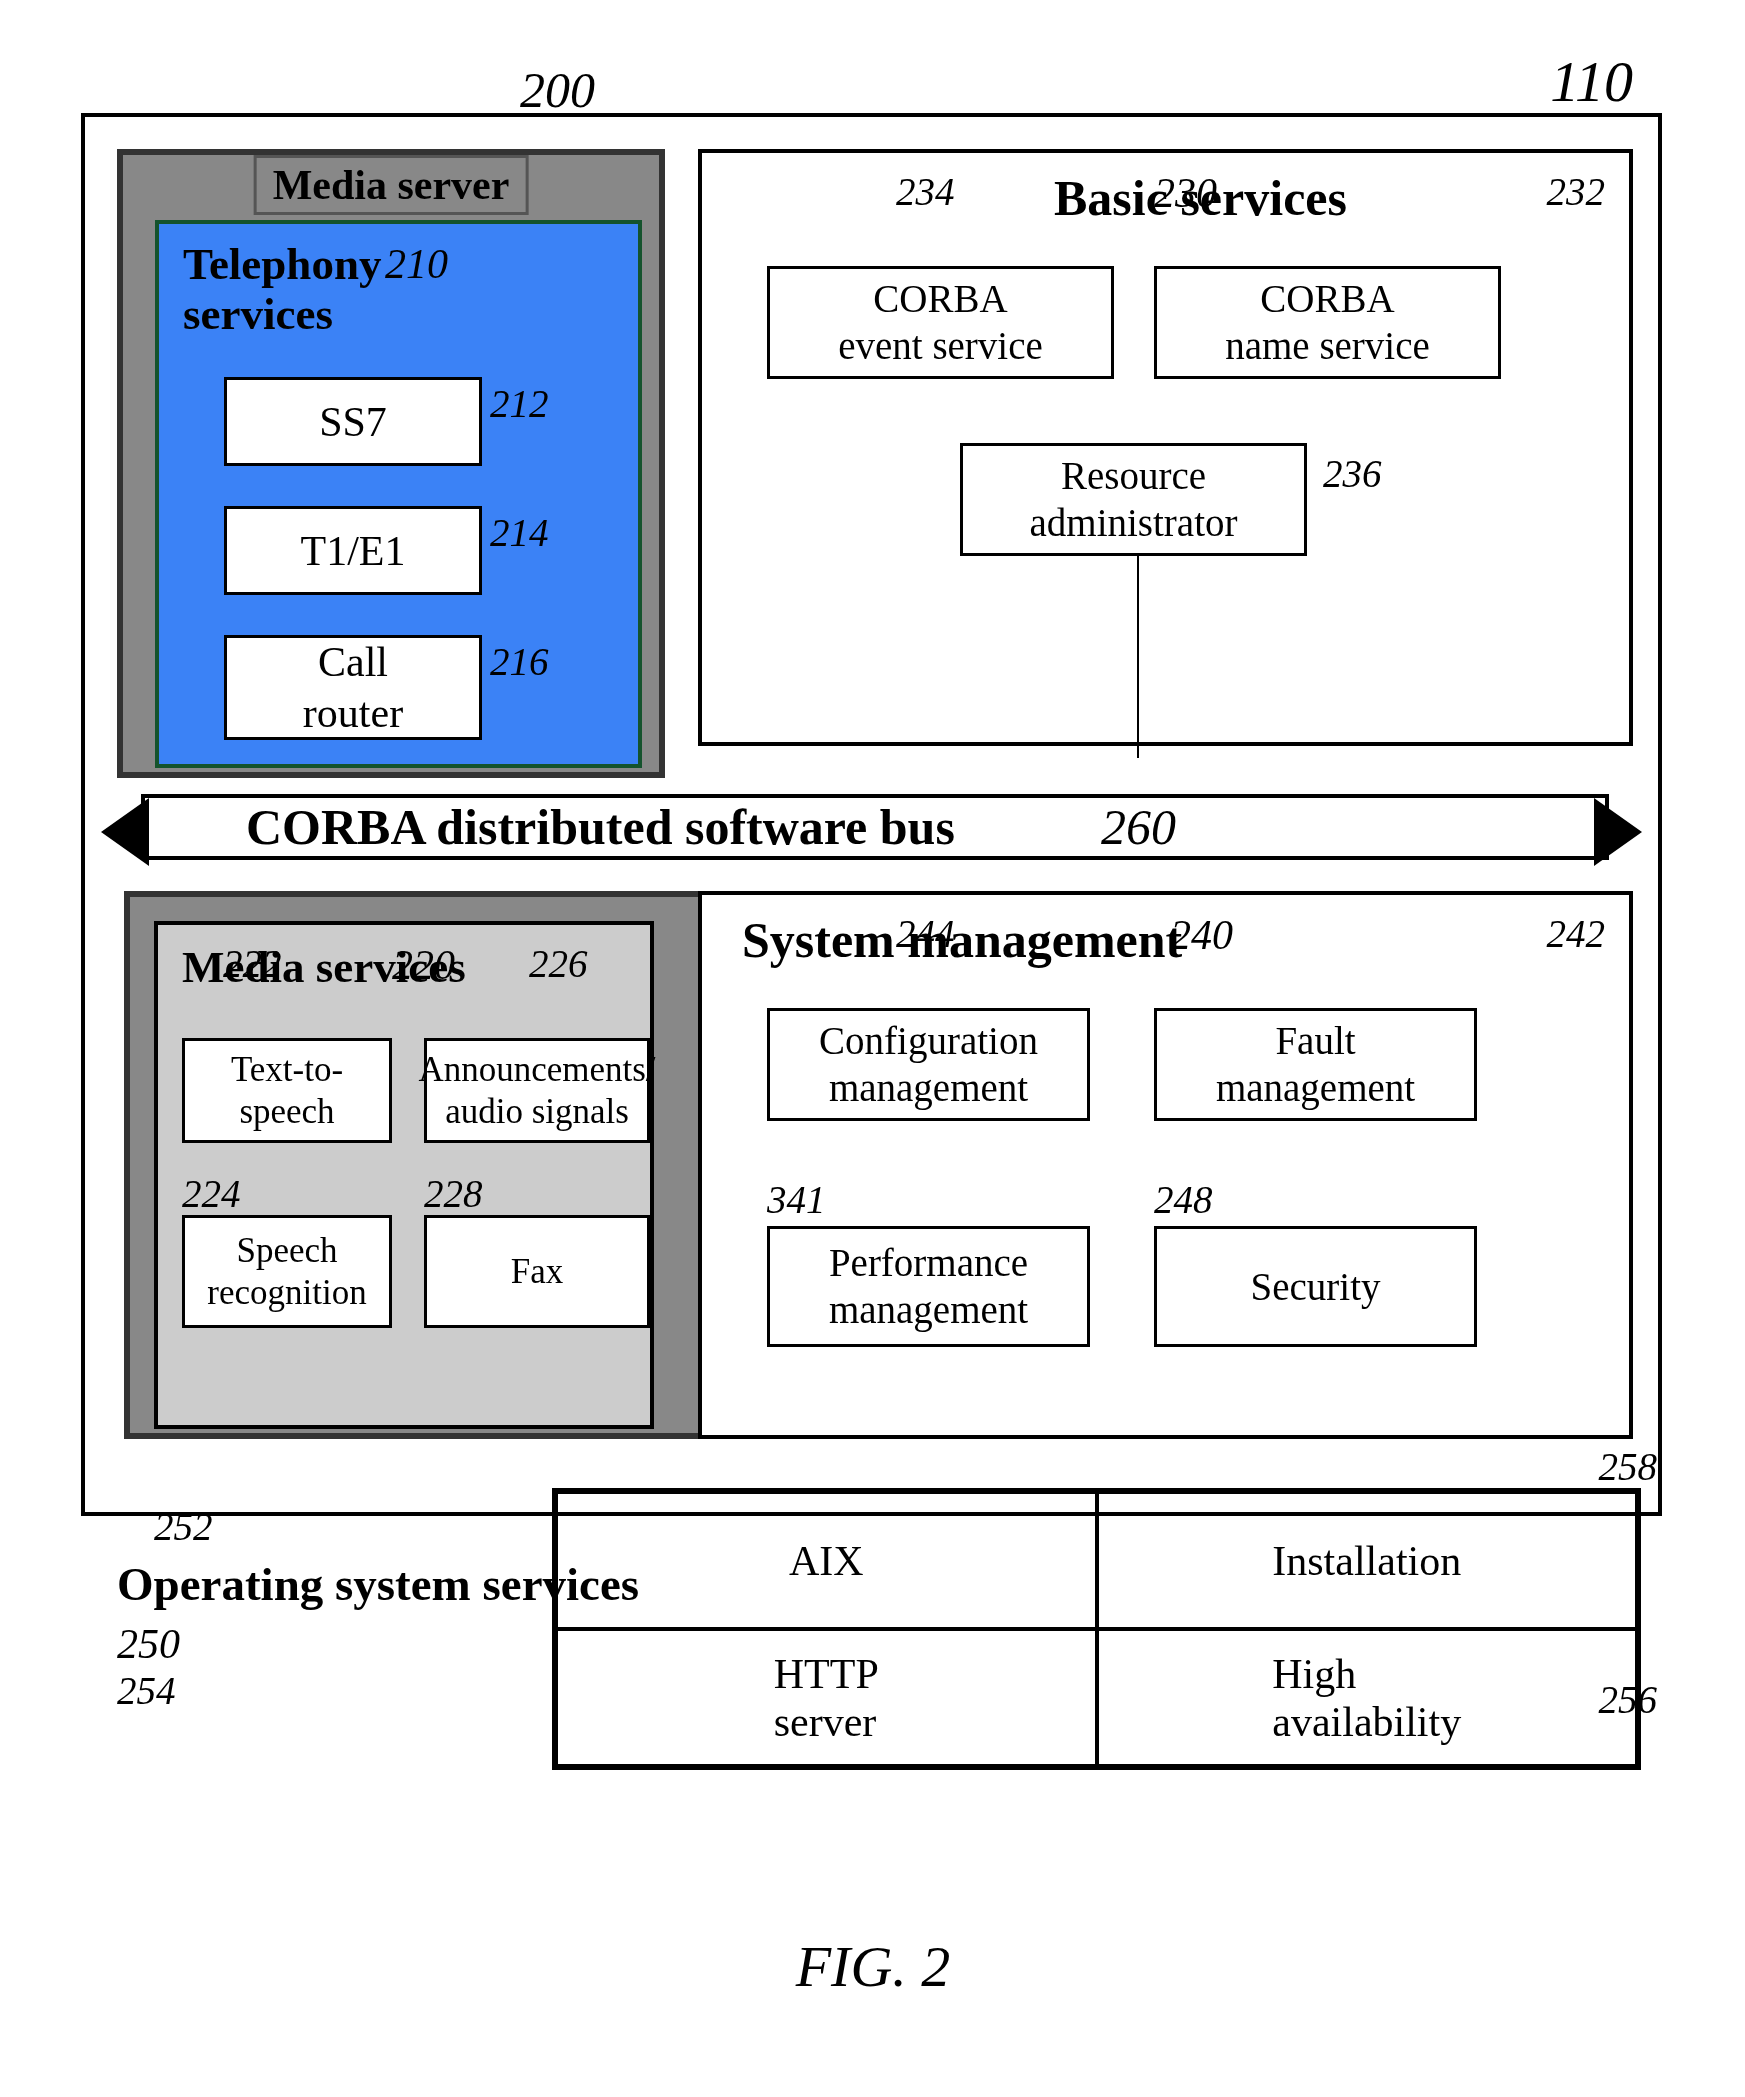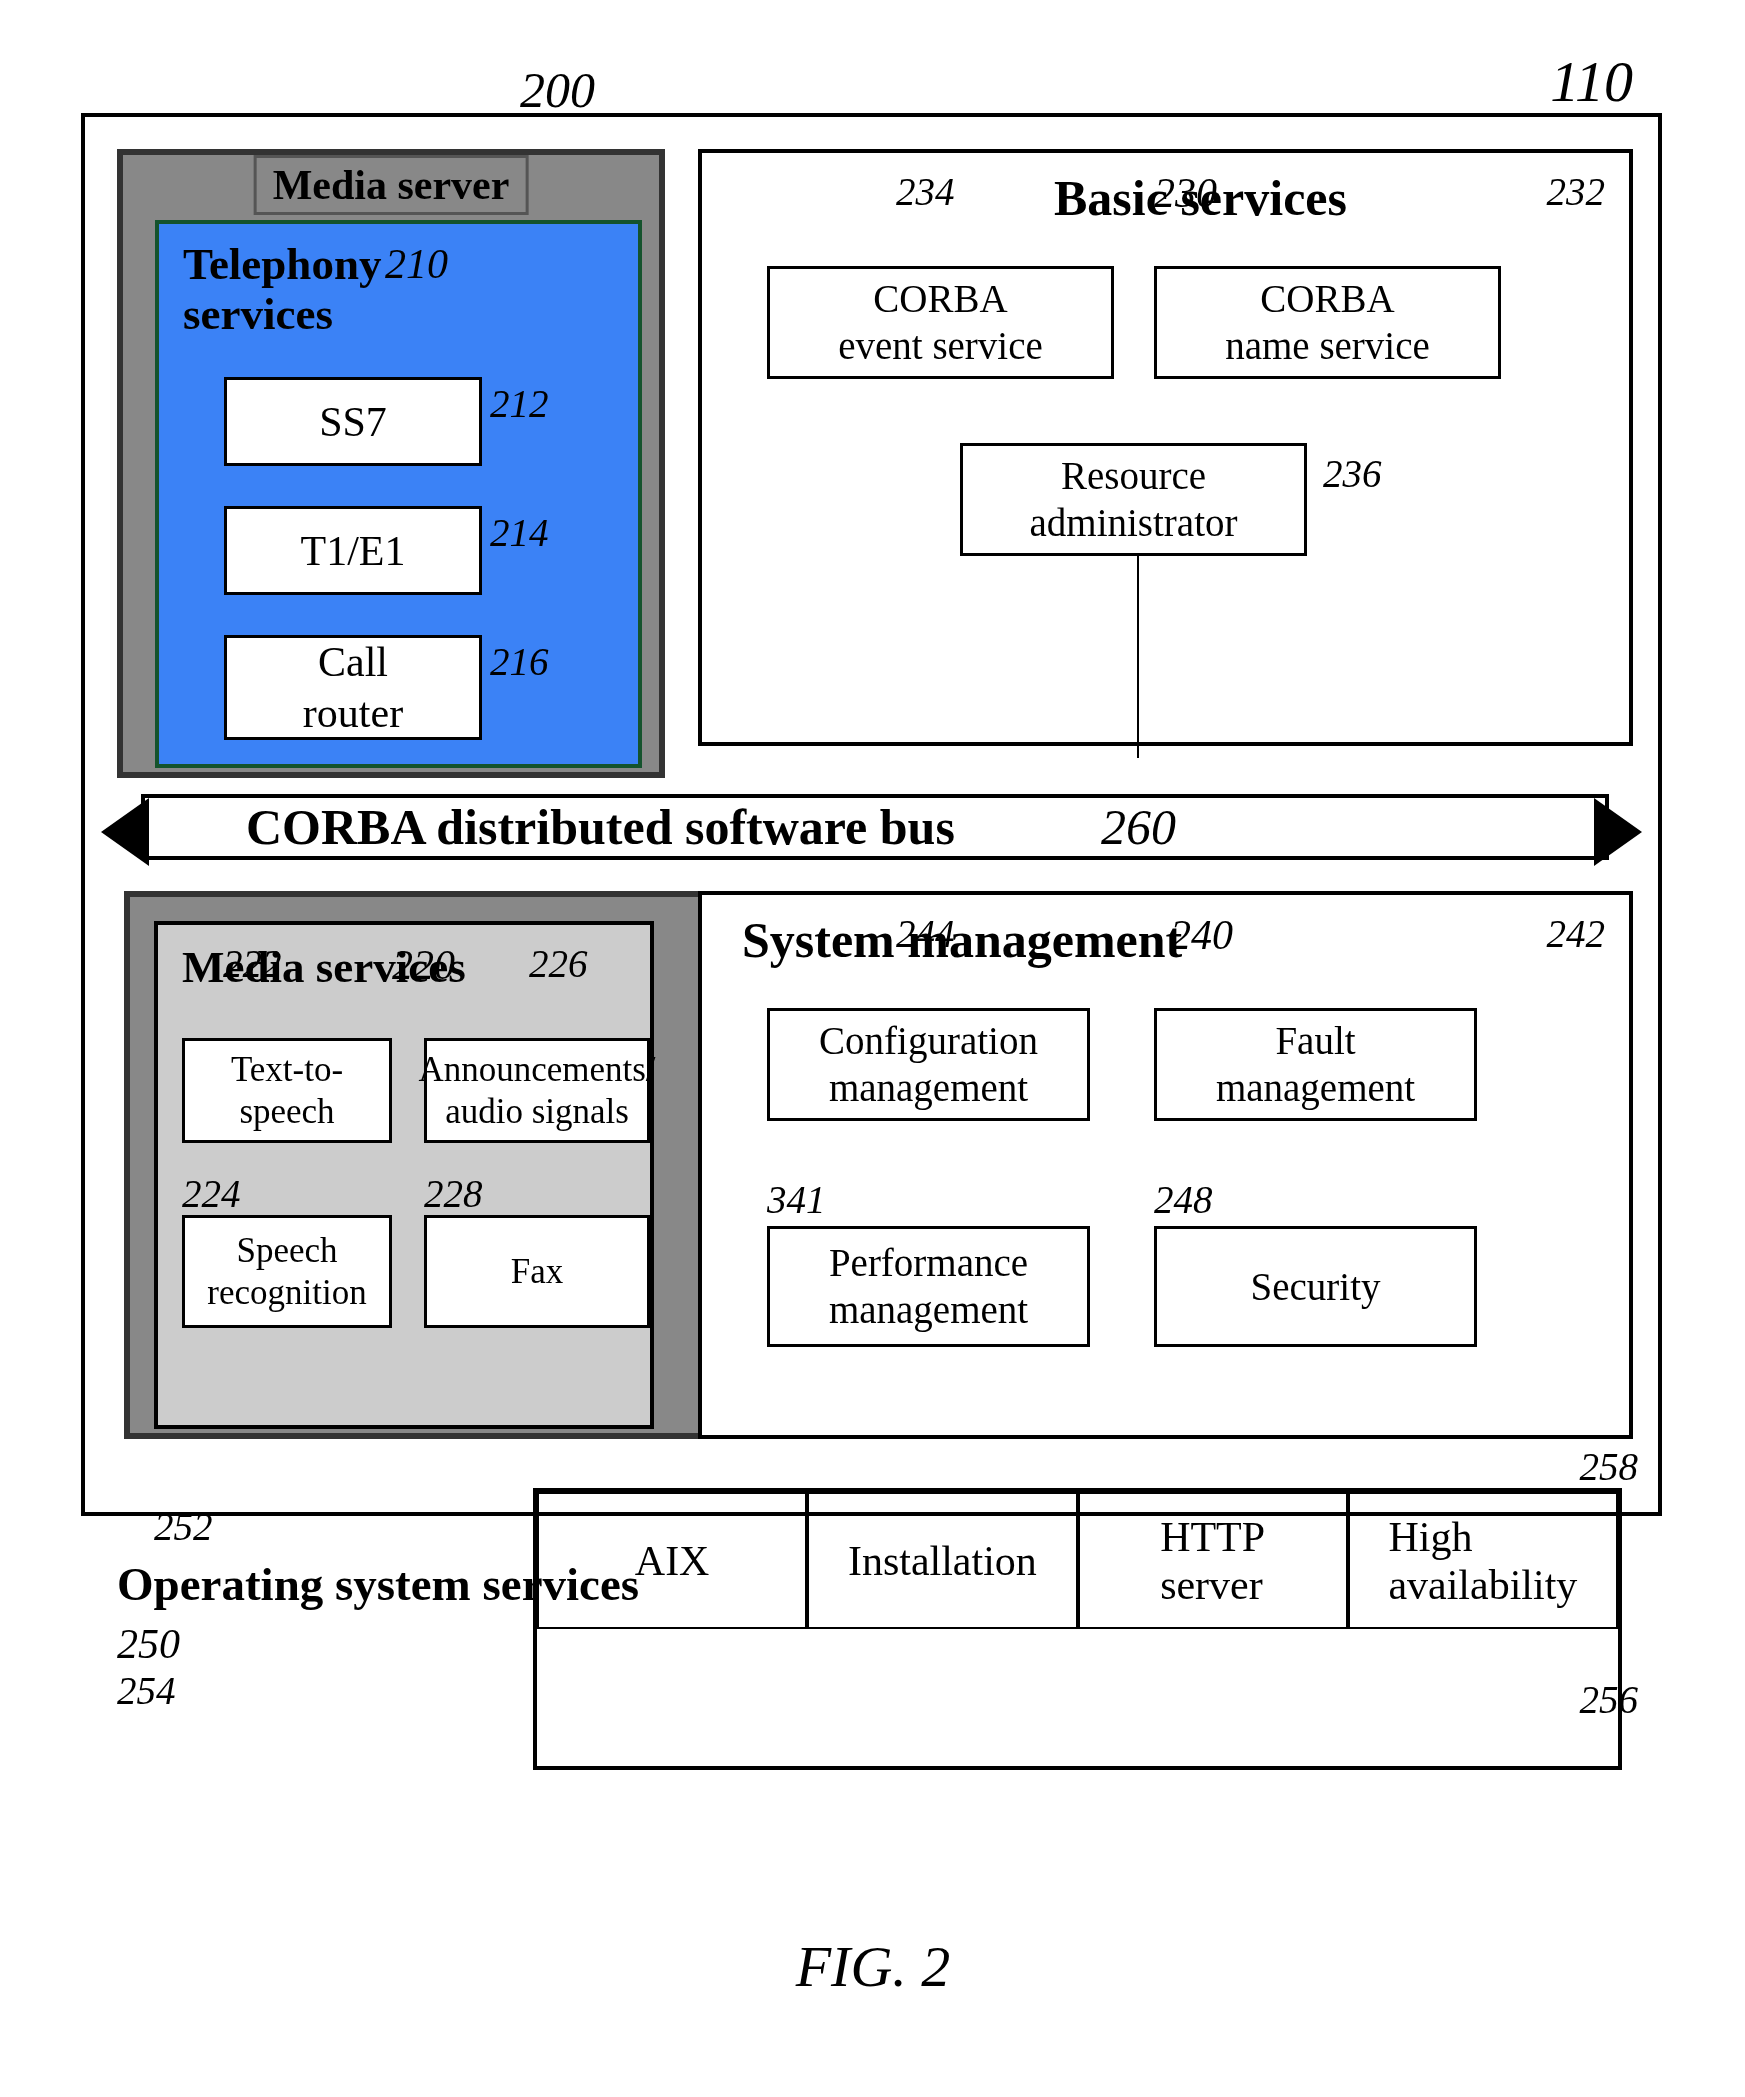--- a/index.html
+++ b/index.html
@@ -585,25 +585,25 @@
       font-size: 39px;
       font-style: italic;
     }
 
     
     .os-grid-box {
       border: 4px solid #000;
       width: 1089px;
       height: 282px;
       display: grid;
-      grid-template-columns: 1fr 1fr 1fr 1fr;
+      grid-template-columns: 1fr 1fr;
       grid-template-rows: 1fr 1fr;
       gap: 0;
       flex-shrink: 0;
-      margin-left: 45px;
+      margin-left: 64px;
     }
 
     .os-cell {
       border: 2.4px solid #000;
       display: flex;
       align-items: center;
       justify-content: center;
       font-size: 42px;
     }
 

